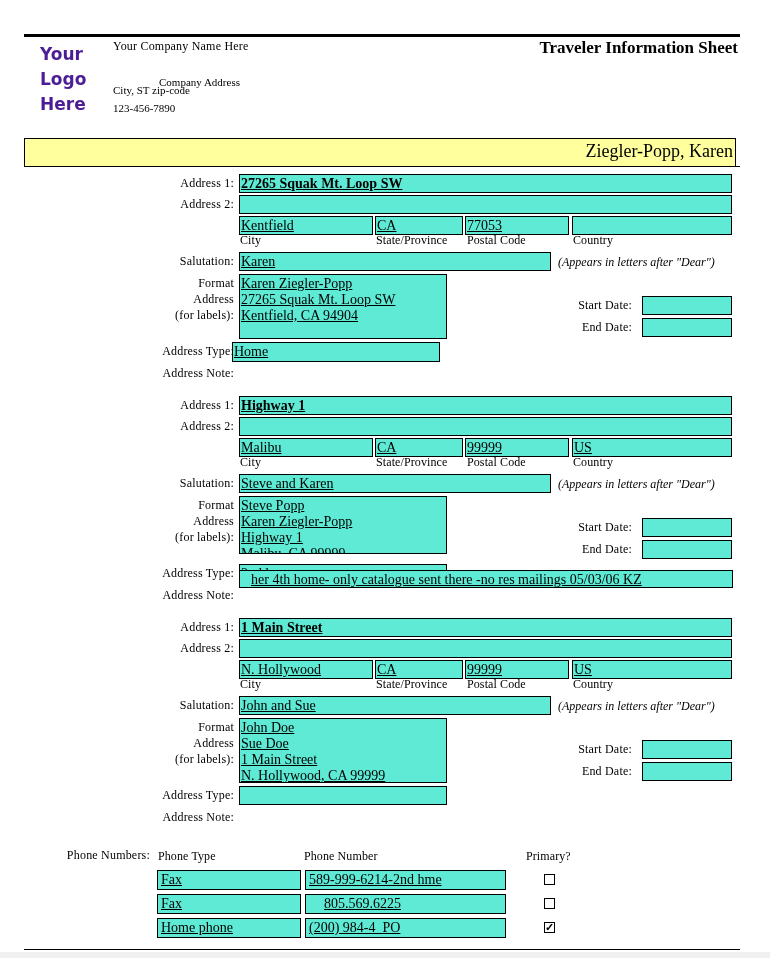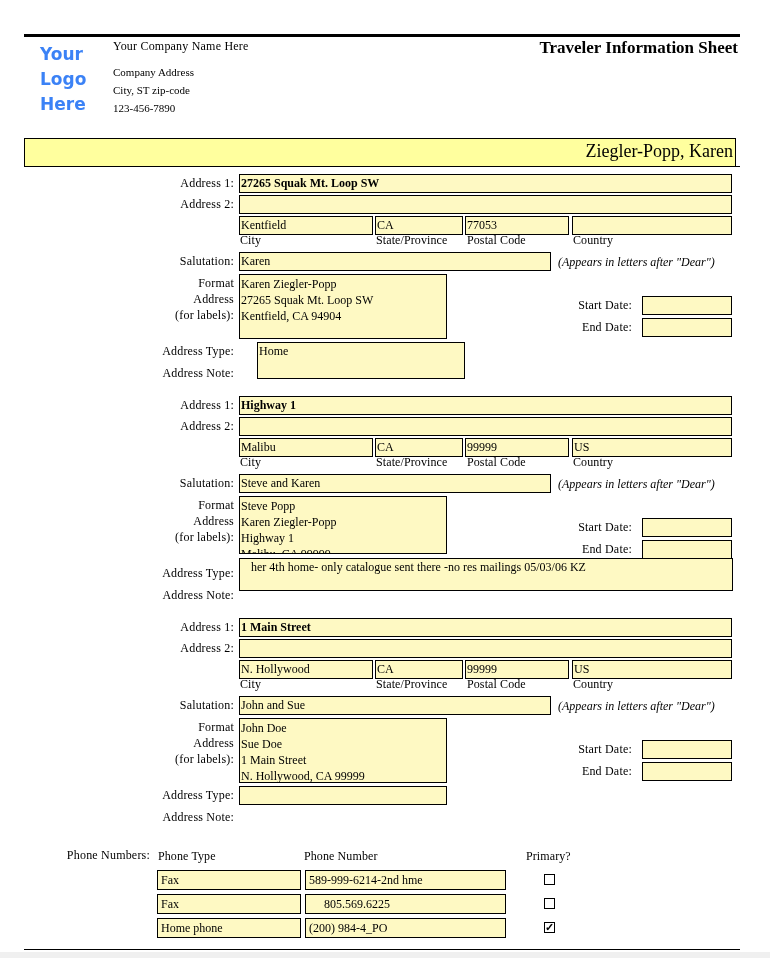--- a/index.html
+++ b/index.html
@@ -1,54 +1,54 @@
 <!DOCTYPE html>
 <html><head>
 <meta charset="utf-8">
 <style>
   html, body { margin: 0; padding: 0; background: #ffffff; }
   body { width: 770px; height: 958px; position: relative; overflow: hidden;
          font-family: "Liberation Serif", "DejaVu Serif", serif; color: #000; font-size: 12px; }
   .abs { position: absolute; }
   .topbar { left: 24px; top: 34px; width: 716px; height: 3px; background: #000; }
   .logo { left: 40px; top: 42px; width: 60px; font-family: "DejaVu Sans", "Liberation Sans", sans-serif;
-          font-weight: bold; color: #3b82f6; font-size: 17px; line-height: 25px; }
+          font-weight: bold; color: #4c1d95; font-size: 17px; line-height: 25px; }
   .logo div { white-space: nowrap; }
   .company-name { left: 113px; top: 39px; font-size: 12px; letter-spacing: 0.2px; }
   .company-line { left: 113px; font-size: 11px; }
   .sheet-title { right: 32px; top: 38px; font-size: 17px; font-weight: bold; }
   .name-band { left: 24px; top: 138px; width: 710px; height: 27px; background: #ffff9e; border: 1px solid #000;
                border-bottom: 1px solid #000; }
   .name-band span { position: absolute; right: 2px; top: 2px; font-size: 18px; font-weight: normal; }
   .name-rule { left: 24px; top: 166px; width: 716px; height: 1px; background: #000; }
   .lbl { font-size: 12px; text-align: right; white-space: nowrap; letter-spacing: 0.2px; }
   .sub { font-size: 12px; white-space: nowrap; letter-spacing: 0.1px; }
-  .box { border: 1px solid #000; box-sizing: border-box; background: #fef9c3; font-size: 12px;
-         padding: 0 1px; line-height: 17px; white-space: nowrap; overflow: hidden; }
+  .box { border: 1px solid #000; box-sizing: border-box; background: #5eead4; font-size: 14px;
+         padding: 0 1px; line-height: 17px; white-space: nowrap; overflow: hidden; text-decoration: underline; }
   .box.bold { font-weight: bold; }
   .box.multi { white-space: pre-line; line-height: 16px; padding-top: 1px; }
   .note { font-style: italic; font-size: 12px; white-space: nowrap; }
   .chk { width: 11px; height: 11px; border: 1px solid #000; box-sizing: border-box; background: #fff;
          font-size: 11px; line-height: 9px; text-align: center; font-weight: bold; }
   .bottomrule { left: 24px; top: 949px; width: 716px; height: 1px; background: #000; }
   .footerband { left: 0; top: 952px; width: 770px; height: 6px; background: #f0f0f0; }
 </style>
 </head>
 <body>
 
 <div class="abs topbar"></div>
 
 <div class="abs logo">
   <div>Your</div>
   <div>Logo</div>
   <div>Here</div>
 </div>
 
 <div class="abs company-name">Your Company Name Here</div>
-<div class="abs company-line" style="top:66px;">Company Address</div>
+<div class="abs company-line" style="top:76px;margin-left:46px;">Company Address</div>
 <div class="abs company-line" style="top:84px;">City, ST  zip-code</div>
 <div class="abs company-line" style="top:102px;">123-456-7890</div>
 
 <div class="abs sheet-title">Traveler Information Sheet</div>
 
 <div class="abs name-band">
   <span>Ziegler-Popp, Karen</span>
 </div>
 <div class="abs name-rule"></div>
 
@@ -80,21 +80,21 @@
     <div class="abs box multi" style="left: 239px; width: 208px; height: 65px; top: 274px;">Karen Ziegler-Popp
 27265 Squak Mt. Loop SW
 Kentfield, CA  94904</div>
 
     <div class="abs lbl" style="width: 632px; top: 298px; left: 0px;">Start Date:</div>
     <div class="abs box" style="left: 642px; width: 90px; height: 19px; top: 296px;"></div>
     <div class="abs lbl" style="width: 632px; top: 320px; left: 0px;">End Date:</div>
     <div class="abs box" style="left: 642px; width: 90px; height: 19px; top: 318px;"></div>
 
     <div class="abs lbl" style="width: 234px; top: 344px; left: 0px;">Address Type:</div>
-    <div class="abs box" style="left: 257px; width: 208px; height: 37px; top: 342px;">Home</div>
+    <div class="abs box" style="left: 232px; width: 208px; height: 20px; top: 342px;">Home</div>
 
     <div class="abs lbl" style="width: 234px; top: 366px; left: 0px;">Address Note:</div>
 
   </div>
 
   <div class="addr-block">
     <div class="abs lbl" style="width: 234px; top: 398px; left: 0px;">Address 1:</div>
     <div class="abs box bold" style="left: 239px; width: 493px; height: 19px; top: 396px;">Highway 1</div>
 
     <div class="abs lbl" style="width: 234px; top: 419px; left: 0px;">Address 2:</div>
@@ -124,21 +124,21 @@
 
     <div class="abs lbl" style="width: 632px; top: 520px; left: 0px;">Start Date:</div>
     <div class="abs box" style="left: 642px; width: 90px; height: 19px; top: 518px;"></div>
     <div class="abs lbl" style="width: 632px; top: 542px; left: 0px;">End Date:</div>
     <div class="abs box" style="left: 642px; width: 90px; height: 19px; top: 540px;"></div>
 
     <div class="abs lbl" style="width: 234px; top: 566px; left: 0px;">Address Type:</div>
     <div class="abs box" style="left: 239px; width: 208px; height: 16px; top: 564px;">2nd home</div>
 
     <div class="abs lbl" style="width: 234px; top: 588px; left: 0px;">Address Note:</div>
-    <div class="abs box" style="left: 239px; width: 494px; height: 33px; top: 558px; padding-left: 11px;">her 4th home- only catalogue sent there -no res mailings 05/03/06  KZ</div>
+    <div class="abs box" style="left: 239px; width: 494px; height: 18px; top: 570px; padding-left: 11px;">her 4th home- only catalogue sent there -no res mailings 05/03/06  KZ</div>
   </div>
 
   <div class="addr-block">
     <div class="abs lbl" style="width: 234px; top: 620px; left: 0px;">Address 1:</div>
     <div class="abs box bold" style="left: 239px; width: 493px; height: 19px; top: 618px;">1 Main Street</div>
 
     <div class="abs lbl" style="width: 234px; top: 641px; left: 0px;">Address 2:</div>
     <div class="abs box" style="left: 239px; width: 493px; height: 19px; top: 639px;"></div>
 
     <div class="abs box" style="left: 239px; width: 134px; height: 19px; top: 660px;">N. Hollywood</div>

